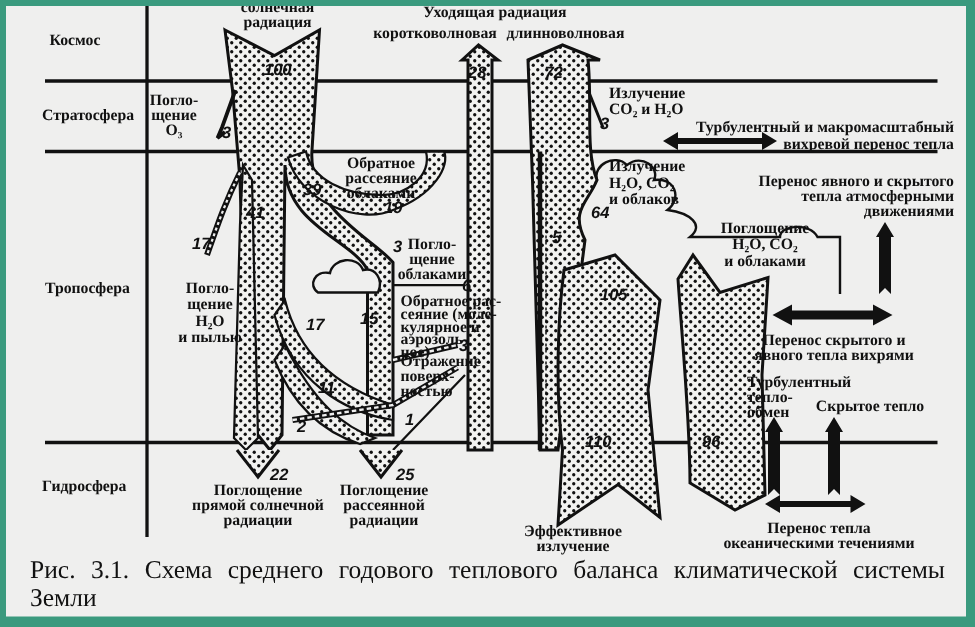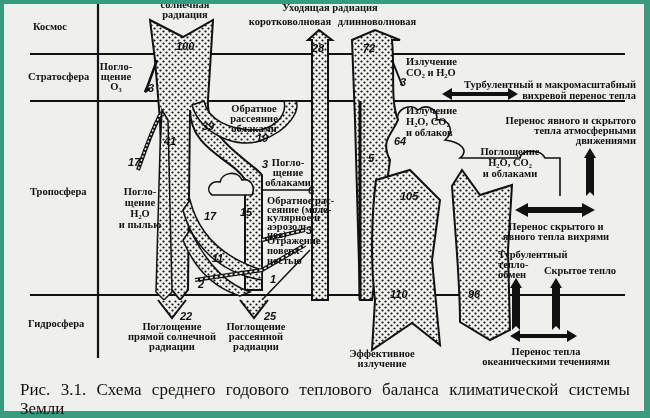--- a/index.html
+++ b/index.html
@@ -13,21 +13,20 @@
     background: #efefee;
   }
   svg { position: absolute; left: 0; top: 0; }
   .t { font-family: "Liberation Serif", serif; fill: #111; }
   .lbl { font-size: 10.5px; font-weight: bold; }
   .num { font-size: 11px; font-weight: bold; font-style: italic; font-family: "Liberation Sans", sans-serif; }
   .caption {
     position: absolute; left: 20px; top: 370px; width: 610px;
     font-size: 17px; line-height: 19px; color: #111; text-align: justify;
     font-family: "Liberation Serif", serif;
-    margin-top: 10px;
   }
 </style>
 </head>
 <body>
 
 <div class="frame">
 <svg width="642" height="410" viewBox="4 4 642 410">
   <defs>
     <pattern id="dots" width="6" height="6" patternUnits="userSpaceOnUse">
       <rect width="6" height="6" fill="#f2f2f0"></rect>

